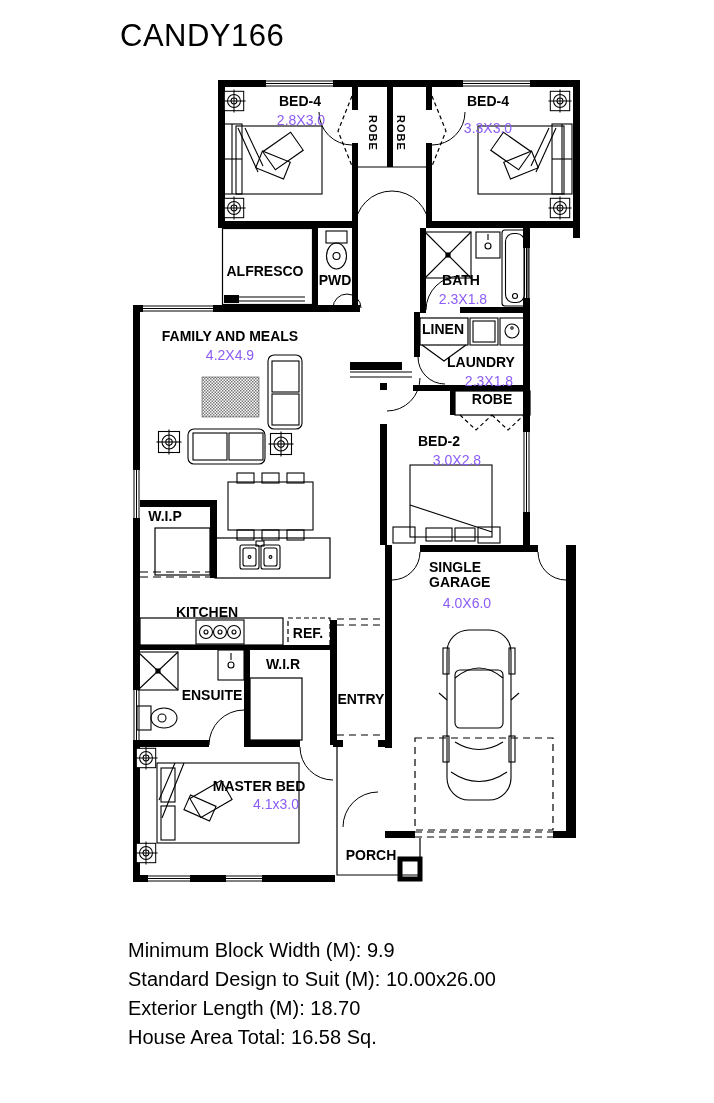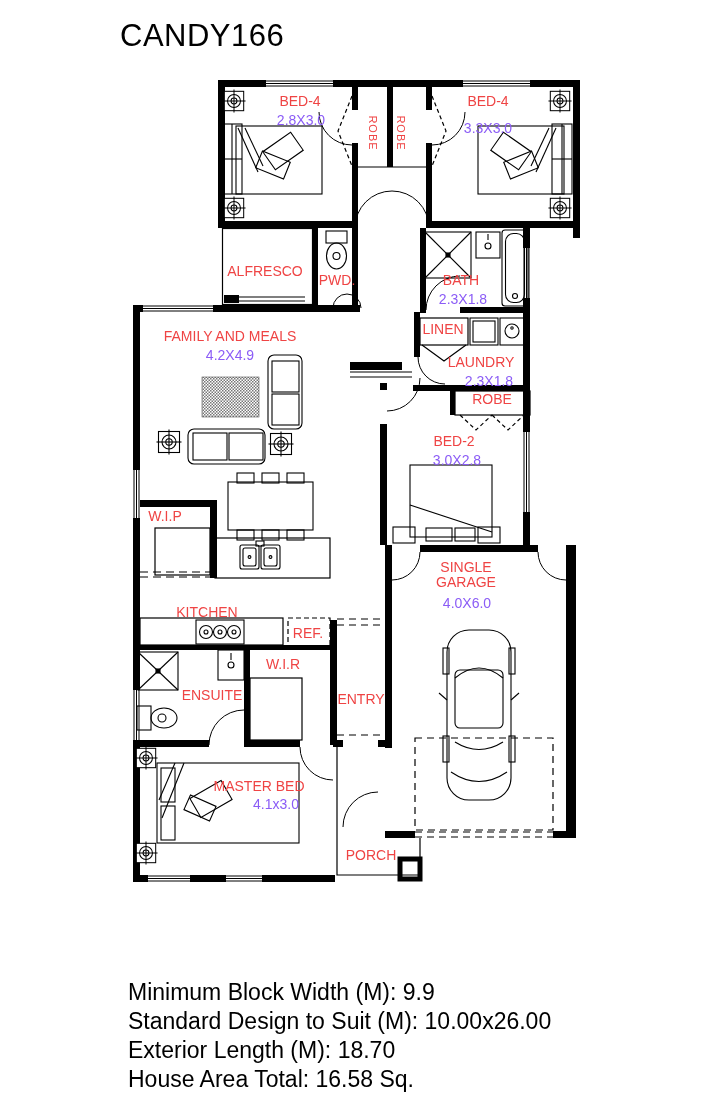--- a/index.html
+++ b/index.html
@@ -1,25 +1,25 @@
 <!DOCTYPE html>
 <html><head>
 <meta charset="utf-8">
 <style>
   html,body{margin:0;padding:0;background:#fff;}
   body{width:714px;height:1103px;position:relative;overflow:hidden;
        font-family:"Liberation Sans","DejaVu Sans",sans-serif;color:#000;}
   .page-title{position:absolute;left:100px;top:18px;font-size:31px;letter-spacing:.5px;white-space:nowrap;margin-left:20px;}
   .plan-svg{position:absolute;left:0;top:0;}
-  .room-label{position:absolute;transform:translate(-50%,-50%);font-size:14px;color:#ef4444;
-              white-space:nowrap;text-align:center;line-height:1.1;}
+  .room-label{position:absolute;transform:translate(-50%,-50%);font-size:14px;color:#000000;
+              white-space:nowrap;text-align:left;line-height:1.1;font-weight:bold;}
   .room-dims{position:absolute;transform:translate(-50%,-50%);font-size:14px;color:#8b5cf6;white-space:nowrap;}
   .room-label.vert{writing-mode:vertical-rl;text-orientation:mixed;font-size:11px;letter-spacing:1px;white-space:nowrap;}
   .room-label.wrap{white-space:normal;width:74px;}
-  .specs{position:absolute;left:128px;top:978px;font-size:23px;line-height:29px;}
+  .specs{position:absolute;left:128px;top:936px;font-size:20px;line-height:29px;}
   .specs div{white-space:nowrap;}
 </style>
 </head>
 <body>
 
 <div class="page-title">CANDY166</div>
 
 <svg class="plan-svg" width="714" height="1103" viewBox="0 0 714 1103">
   <defs>
     <pattern id="checker" width="3" height="3" patternUnits="userSpaceOnUse">
@@ -358,21 +358,21 @@
 <div class="room-label" style="left:265px;top:272px">ALFRESCO</div>
 <div class="room-label" style="left:337px;top:281px">PWD.</div>
 <div class="room-label" style="left:461px;top:281px">BATH</div>
 <div class="room-dims" style="left:463px;top:299px">2.3X1.8</div>
 <div class="room-label" style="left:230px;top:337px">FAMILY AND MEALS</div>
 <div class="room-dims" style="left:230px;top:355px">4.2X4.9</div>
 <div class="room-label" style="left:443px;top:330px">LINEN</div>
 <div class="room-label" style="left:481px;top:363px">LAUNDRY</div>
 <div class="room-dims" style="left:489px;top:381px">2.3X1.8</div>
 <div class="room-label" style="left:492px;top:400px">ROBE</div>
-<div class="room-label" style="left:454px;top:442px">BED-2</div>
+<div class="room-label" style="left:439px;top:442px">BED-2</div>
 <div class="room-dims" style="left:457px;top:460px">3.0X2.8</div>
 <div class="room-label" style="left:165px;top:517px">W.I.P</div>
 <div class="room-label" style="left:207px;top:613px">KITCHEN</div>
 <div class="room-label" style="left:308px;top:634px">REF.</div>
 <div class="room-label" style="left:212px;top:696px">ENSUITE</div>
 <div class="room-label" style="left:283px;top:665px">W.I.R</div>
 <div class="room-label" style="left:361px;top:700px">ENTRY</div>
 <div class="room-label wrap" style="left:466px;top:575px">SINGLE GARAGE</div>
 <div class="room-dims" style="left:467px;top:603px">4.0X6.0</div>
 <div class="room-label" style="left:259px;top:787px">MASTER BED</div>

